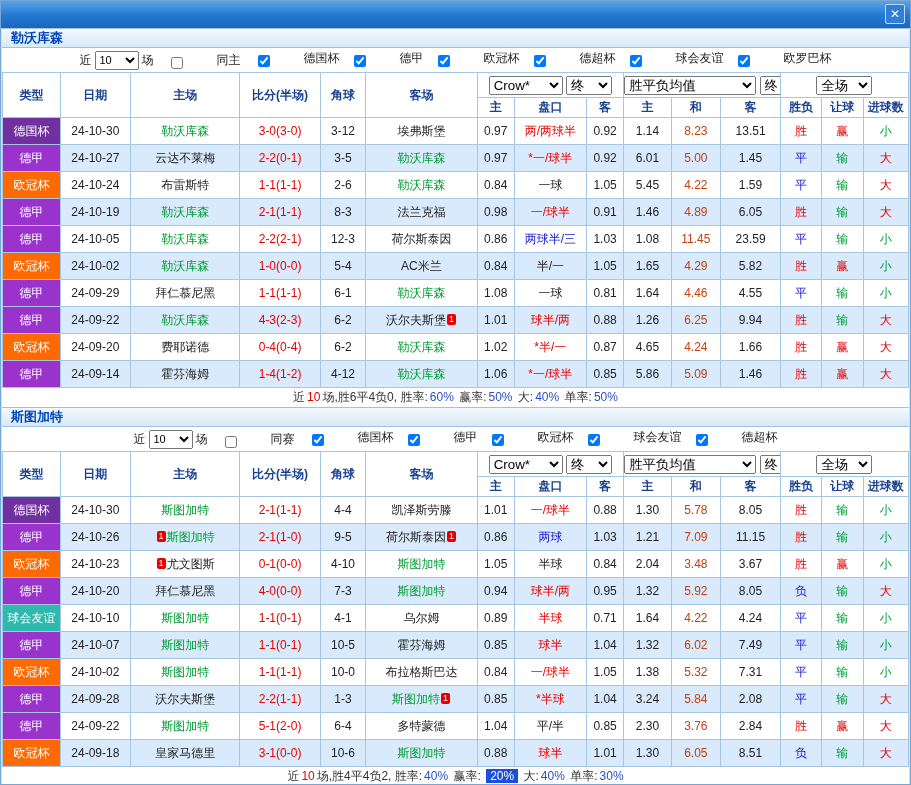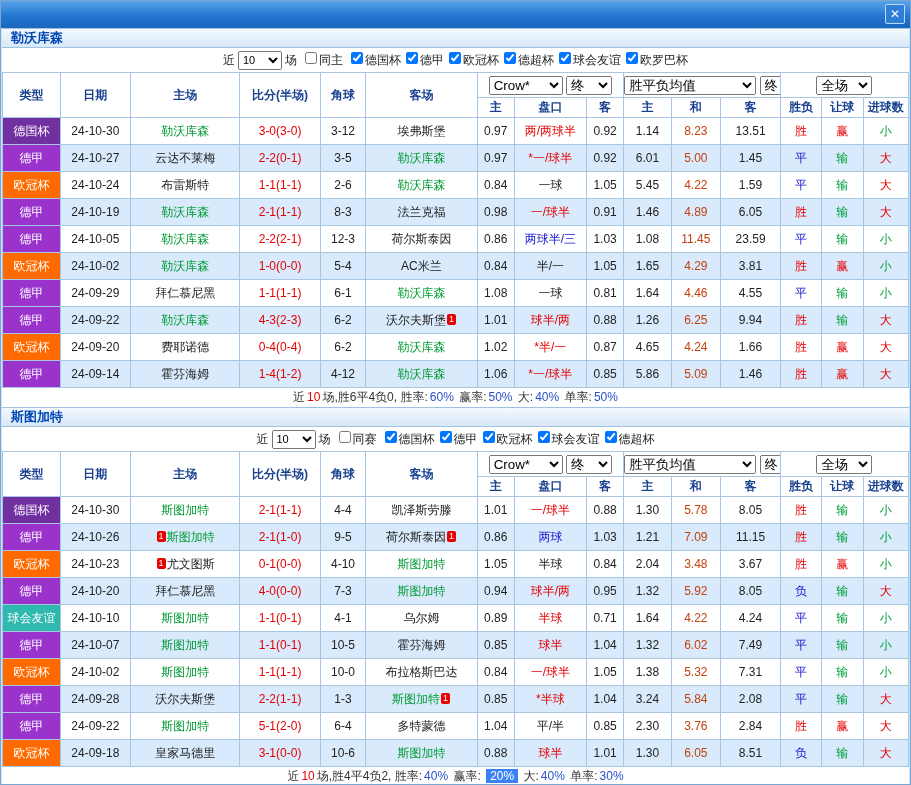--- a/index.html
+++ b/index.html
@@ -10,21 +10,21 @@
   .title-center{margin:0 auto;display:flex;align-items:center;gap:16px;}
   .title{font-weight:bold;color:#fff;font-size:14px;letter-spacing:1px;}
   .radio-group{display:flex;align-items:center;gap:12px;color:#0d2f7d;font-size:12px;}
   .radio-group label{display:flex;align-items:center;gap:3px;cursor:pointer;}
   .radio-group input{margin:0;width:12px;height:12px;}
   .close-btn{position:absolute;right:5px;top:3px;width:20px;height:20px;background:#2f7fd6;border:1px solid #bcd8f2;border-radius:2px;color:#fff;font-size:12px;line-height:18px;text-align:center;cursor:pointer;}
   .section{background:#fff;flex:none;margin:0 1px;}
   .teambar{height:20px;background:linear-gradient(180deg,#f4f9fe,#d7e8f7);border-top:1px solid #9fc2e2;border-bottom:1px solid #9fc2e2;display:flex;align-items:center;padding:0 9px;font-weight:bold;color:#0047b6;font-size:13px;}
   .filterbar{height:24px;display:flex;align-items:center;justify-content:center;background:#fff;font-size:12px;gap:3px;}
   .filterbar select{font-size:11px;height:19px;}
-  .chk{display:inline-flex;align-items:flex-start;margin-left:5px;cursor:pointer;}
+  .chk{display:inline-flex;align-items:flex-end;margin-left:14px;cursor:pointer;gap:32px;}
   .chk input{margin:0 2px 0 0;width:12px;height:12px;}
   .sel-count{width:44px;}
   .sel-odds{width:74px;}
   .sel-time{width:46px;}
   .sel-avg{width:132px;}
   .sel-scope{width:56px;}
   table{border-collapse:collapse;table-layout:fixed;width:100%;padding-left:36px;}
   th,td{border:1px solid #a7c6e4;text-align:center;white-space:nowrap;overflow:hidden;padding:0;font-size:12px;}
   thead th{color:#17408f;background:#fff;font-weight:bold;}
   thead tr.selrow th{height:25px;}
@@ -38,21 +38,21 @@
   .c-blue{color:#1414d2;}
   .c-green{color:#00a03c;}
   .c-black{color:#222;}
   .c-db{color:#c2410c;}
   .badge{display:inline-block;background:#e60000;color:#fff;font-size:9px;line-height:11px;padding:0 2px;border-radius:2px;margin:0 1px;vertical-align:2px;}
   .footerbar{height:19px;display:flex;align-items:center;justify-content:center;background:#fff;font-size:12px;}
   .summary span{margin:0 1px;}
   .f-k{color:#333;}
   .f-r{color:#e60000;}
   .f-b{color:#2a50c8;}
-  .f-hl{background:#3b82f6;color:#fff;padding:0 4px;margin:0 3px;}
+  .f-hl{background:#1d4ed8;color:#fff;padding:0 4px;margin:0 3px;}
 </style>
 </head>
 <body>
 
 <div class="window">
 
   <div class="titlebar">
     <div class="close-btn">✕</div>
   </div>
 
@@ -229,21 +229,21 @@
             <td>24-10-02</td>
             <td><span class="t-green">勒沃库森</span></td>
             <td class="score">1-0(0-0)</td>
             <td>5-4</td>
             <td><span class="">AC米兰</span></td>
             <td>0.84</td>
             <td class="c-black">半/一</td>
             <td>1.05</td>
             <td>1.65</td>
             <td class="c-db">4.29</td>
-            <td>3.81</td>
+            <td>5.82</td>
             <td class="c-red">胜</td>
             <td class="c-red">赢</td>
             <td class="c-green">小</td>
           </tr>
           <tr>
             <td class="lgcell" style="background:#9933cc">德甲</td>
             <td>24-09-29</td>
             <td><span class="">拜仁慕尼黑</span></td>
             <td class="score">1-1(1-1)</td>
             <td>6-1</td>

